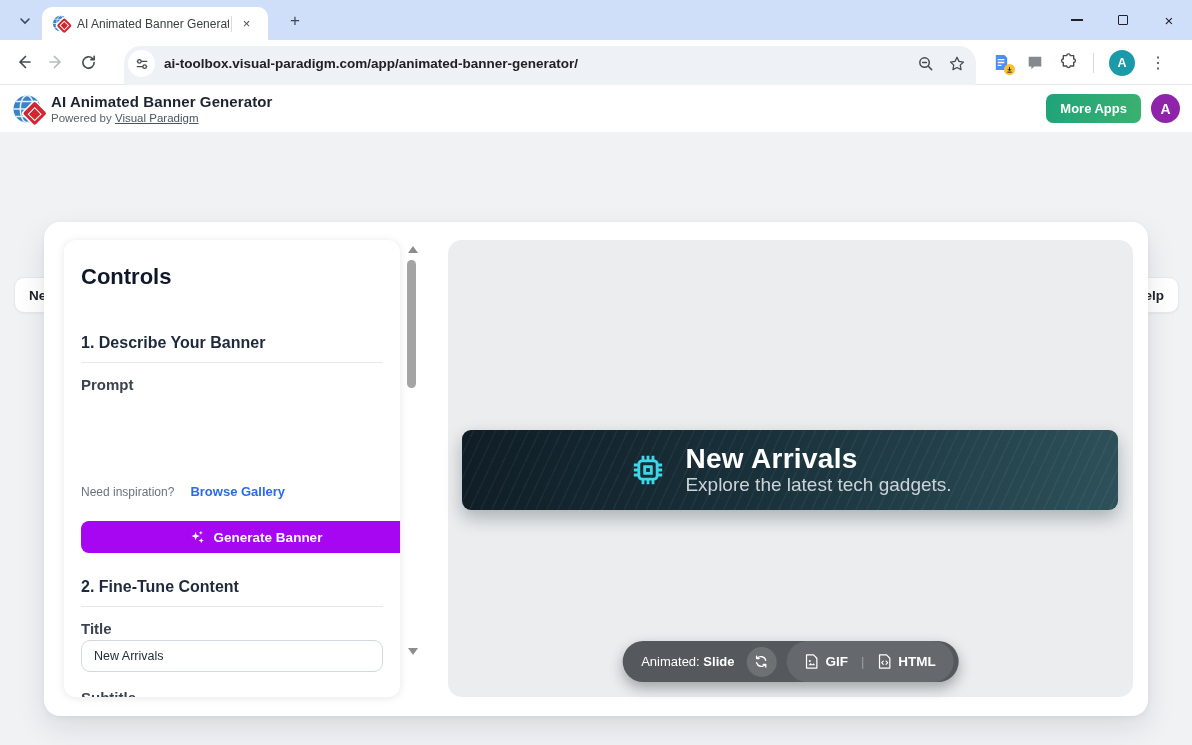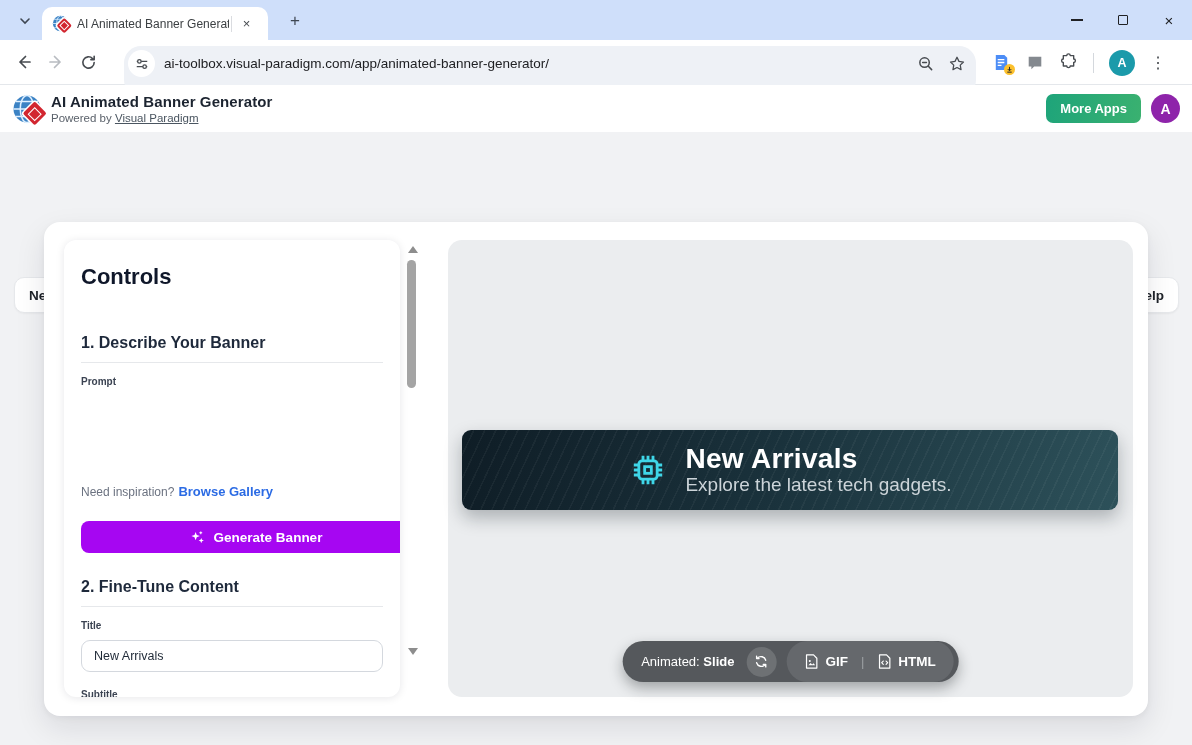--- a/index.html
+++ b/index.html
@@ -26,21 +26,21 @@
   .glyph-max { width:10px; height:10px; border:1.4px solid #202124; border-radius:1px; }
   .glyph-close { font-size:15px; line-height:1; }
 
   .browser-toolbar { position:absolute; left:0; top:40px; width:1192px; height:45px; background:#ffffff;
     border-bottom:1px solid #e4e7eb; display:flex; align-items:center; }
   .nav-ic { width:32px; height:32px; display:flex; align-items:center; justify-content:center; border-radius:50%; }
   .back { margin-left:8px; color:#474b50; }
   .fwd { color:#b8bcc1; }
   .reload { color:#474b50; }
   .omnibox { position:absolute; left:124px; top:6px; width:852px; height:51px; background:#eef1f6;
-    border-radius:17px; display:flex; align-items:center; padding:0 10px 16px 4px; }
+    border-radius:17px; display:flex; align-items:center; padding:0 10px 16px 4px;font-weight:bold; }
   .site-info { width:27px; height:27px; border-radius:50%; background:#fff; display:flex; align-items:center;
     justify-content:center; color:#474b50; }
   .url-text { margin-left:9px; font-size:13.5px; color:#202124; flex:1; white-space:nowrap; overflow:hidden; }
   .omni-right { display:flex; align-items:center; gap:14px; color:#474b50; }
   .ext-area { position:absolute; left:992px; top:6px; height:33px; display:flex; align-items:center; gap:15px; }
   .chrome-sep { width:1px; height:20px; background:#d4d8dd; }
   .chrome-avatar { width:26px; height:26px; border-radius:50%; background:#1b9aaa; color:#fff; font-size:12.5px;
     font-weight:700; display:flex; align-items:center; justify-content:center; }
   .kebab { color:#474b50; font-size:16px; letter-spacing:0; width:16px; text-align:center; }
 
@@ -72,26 +72,26 @@
 
   
   .card { position:absolute; left:44px; top:222px; width:1104px; height:494px; background:#fff; border-radius:16px;
     box-shadow:0 12px 30px rgba(15,23,42,.10), 0 2px 6px rgba(15,23,42,.05); }
 
   .controls-panel { position:absolute; left:20px; top:18px; width:336px; height:457px; background:#fff;
     border-radius:12px; box-shadow:0 1px 8px rgba(15,23,42,.10); overflow:hidden; }
   .cp-heading { position:absolute; left:17px; top:24px; font-size:22px; font-weight:800; color:#0f172a; }
   .cp-section { position:absolute; left:17px; font-size:16px; font-weight:700; color:#1e293b; }
   .cp-divider { position:absolute; left:17px; width:302px; height:1px; background:#e6e8eb; }
-  .cp-label { position:absolute; left:17px; font-size:10px; font-weight:600; color:#3b4352; }
+  .cp-label { position:absolute; left:17px; font-size:15px; font-weight:600; color:#3b4352; }
   .cp-textarea { position:absolute; left:17px; top:138px; width:302px; height:73px; border:1px solid #d4d8de;
     border-radius:9px; resize:none; font-family:inherit; font-size:12.5px; color:#1f2937; padding:9px 12px;
     line-height:1.35; outline:none; }
   .cp-inspo { position:absolute; left:17px; top:226px; font-size:12px; color:#6b7280; }
-  .cp-inspo a { font-size:13px; font-weight:600; color:#2b6be4; text-decoration:none; margin-left:4px; }
+  .cp-inspo a { font-size:13px; font-weight:600; color:#2b6be4; text-decoration:none; margin-left:16px; }
   .cp-generate { position:absolute; left:17px; top:263px; width:350px; height:32px; border:none; border-radius:8px;
     background:#a606f2; color:#fff; font-size:13.5px; font-weight:700; font-family:inherit; display:flex;
     align-items:center; justify-content:center; gap:9px; }
   .cp-input { position:absolute; left:17px; width:302px; height:32px; border:1px solid #d4d8de; border-radius:9px;
     font-family:inherit; font-size:12.5px; color:#1f2937; padding:0 12px; outline:none; }
 
   .cp-scrollbar { position:absolute; left:362px; top:22px; width:13px; height:413px; }
   .sb-arrow { position:absolute; left:2px; width:0; height:0; border-left:5px solid transparent;
     border-right:5px solid transparent; }
   .sb-up { top:2px; border-bottom:7px solid #8d8d8d; }

